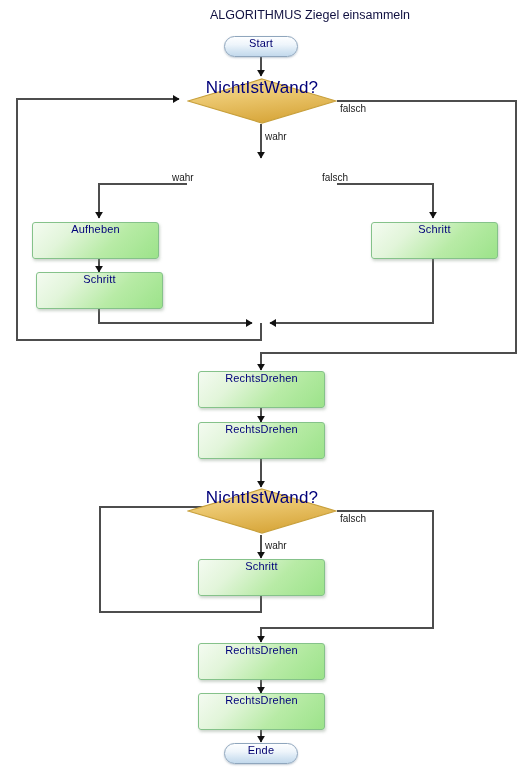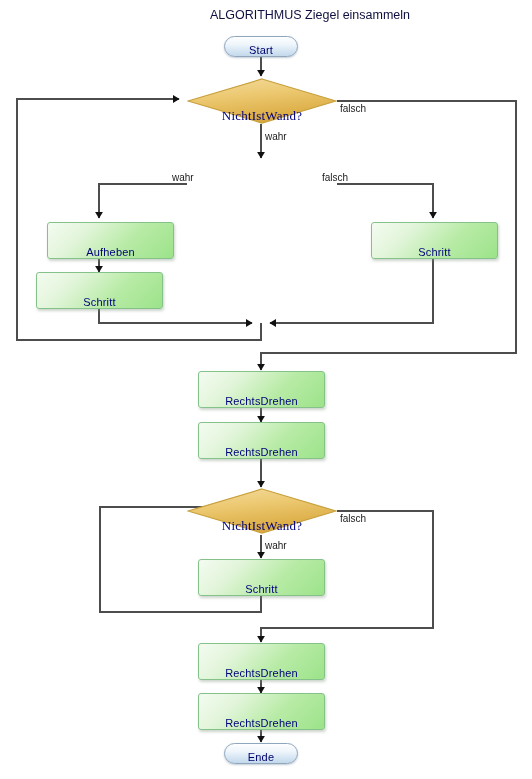--- a/index.html
+++ b/index.html
@@ -22,21 +22,21 @@
     position: absolute;
     left: 0;
     top: 0;
     width: 532px;
     height: 779px;
   }
   .node {
     position: absolute;
     box-sizing: border-box;
     display: flex;
-    align-items: flex-end;
+    align-items: flex-start;
     justify-content: center;
     color: #00007a;
     font-size: 11px;
     letter-spacing: 0.2px;
     white-space: nowrap;
     z-index: 3;
   }
   
   .title {
     position: absolute;
@@ -74,22 +74,21 @@
   .decision .dshape {
     position: absolute;
     left: 0; top: 0;
     width: 100%;
     height: 100%;
   }
   .decision .dlabel {
     position: relative;
     z-index: 2;
     color: #00007a;
-    font-size: 13px;
-    font-family: Liberation Serif, serif;
+    font-size: 17px;
   }
   
   .edge-label {
     position: absolute;
     font-size: 10px;
     color: #1a1a1a;
     white-space: nowrap;
     z-index: 4;
   }
 </style>
@@ -169,21 +168,21 @@
     <span class="dlabel">NichtIstWand?</span>
   </div>
 
   <div class="edge-label" style="left:340px; top:103px;"><span>falsch</span></div>
   <div class="edge-label" style="left:265px; top:131px;"><span>wahr</span></div>
 
 
   <div class="edge-label" style="left:172px; top:172px;"><span>wahr</span></div>
   <div class="edge-label" style="left:322px; top:172px;"><span>falsch</span></div>
 
-  <div class="node process" style="left:47px; top:222px; width:127px; height:37px;">
+  <div class="node process" style="left:32px; top:222px; width:127px; height:37px;">
     <span>Aufheben</span>
   </div>
 
   <div class="node process" style="left:36px; top:272px; width:127px; height:37px;">
     <span>Schritt</span>
   </div>
 
   <div class="node process" style="left:371px; top:222px; width:127px; height:37px;">
     <span>Schritt</span>
   </div>

